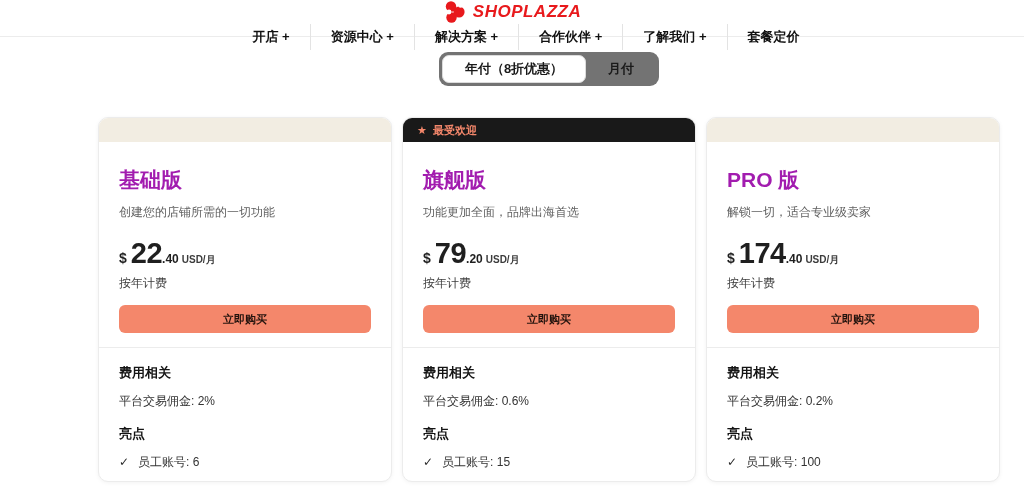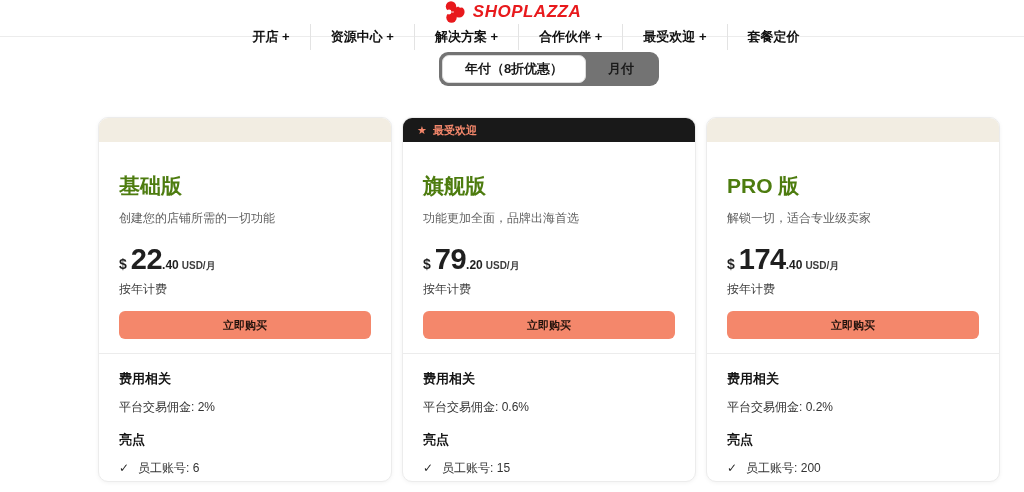--- a/index.html
+++ b/index.html
@@ -36,21 +36,21 @@
   .card { background: #fff; border: 1px solid #ececec; border-radius: 10px;
     box-shadow: 0 1px 4px rgba(0,0,0,0.05); height: 365px; overflow: hidden;
     display: flex; flex-direction: column; }
   .card-strip { height: 24px; flex: 0 0 auto; display: flex; align-items: center;
     padding: 0 14px; gap: 6px; }
   .card-strip.cream { background: #f2ede2; }
   .card-strip.dark { background: #191919; }
   .badge-star { color: #f4876b; font-size: 11px; line-height: 1; }
   .badge-label { color: #f4876b; font-size: 11px; font-weight: 700; }
   .card-body { padding: 16px 20px 0 20px; }
-  .plan-name { font-size: 21px; font-weight: 700; color: #4d7c0f; margin-top: 14px; }
+  .plan-name { font-size: 21px; font-weight: 700; color: #a21caf; margin-top: 8px; }
   .plan-tagline { font-size: 12px; color: #5f5f5f; margin-top: 10px; }
   .price-row { margin-top: 16px; display: flex; align-items: baseline; color: #1f1f1f; }
   .price-cur { font-size: 14px; font-weight: 700; margin-right: 4px; }
   .price-int { font-size: 29px; font-weight: 700; letter-spacing: -0.5px; }
   .price-dec { font-size: 12px; font-weight: 700; }
   .price-unit { font-size: 10px; font-weight: 700; color: #3c3c3c; margin-left: 3px; }
   .billing-note { font-size: 12px; color: #3c3c3c; margin-top: 5px; }
   .buy-btn { display: block; width: 100%; margin-top: 13px; height: 28px;
     background: #f4876b; border: none; border-radius: 6px; font-size: 11px;
     font-weight: 700; color: #23130d; cursor: pointer;
@@ -79,21 +79,21 @@
         <circle cx="17.5" cy="5.5" r="2.2" fill="#ffffff"></circle>
       </svg>
     </span>
     <span class="logo-text">SHOPLAZZA</span>
   </div>
   <ul class="nav-menu">
     <li class="nav-item">开店 +</li>
     <li class="nav-item">资源中心 +</li>
     <li class="nav-item">解决方案 +</li>
     <li class="nav-item">合作伙伴 +</li>
-    <li class="nav-item">最受欢迎 +</li>
+    <li class="nav-item">了解我们 +</li>
     <li class="nav-item">套餐定价</li>
   </ul>
   <div class="nav-spacer"></div>
   <a class="login-link">登录</a>
 </header>
 
 <div class="toggle-row">
   <div class="toggle">
     <div class="toggle-opt active">年付（8折优惠）</div>
     <div class="toggle-opt">月付</div>
@@ -184,21 +184,21 @@
       <button class="buy-btn">立即购买</button>
     </div>
     <div class="card-divider"></div>
     <div class="card-body">
       <h3 class="fees-heading" style="margin-top:0">费用相关</h3>
       <p class="fee-line">平台交易佣金: 0.2%</p>
       <h3 class="highlights-heading">亮点</h3>
       <ul class="feature-list">
           <li class="feature">
             <span class="check">✓</span>
-            <span>员工账号: 200</span>
+            <span>员工账号: 100</span>
           </li>
           <li class="feature">
             <span class="check">✓</span>
             <span>无限产品展示</span>
           </li>
         </ul>
     </div>
   </section>
 
 </main>

